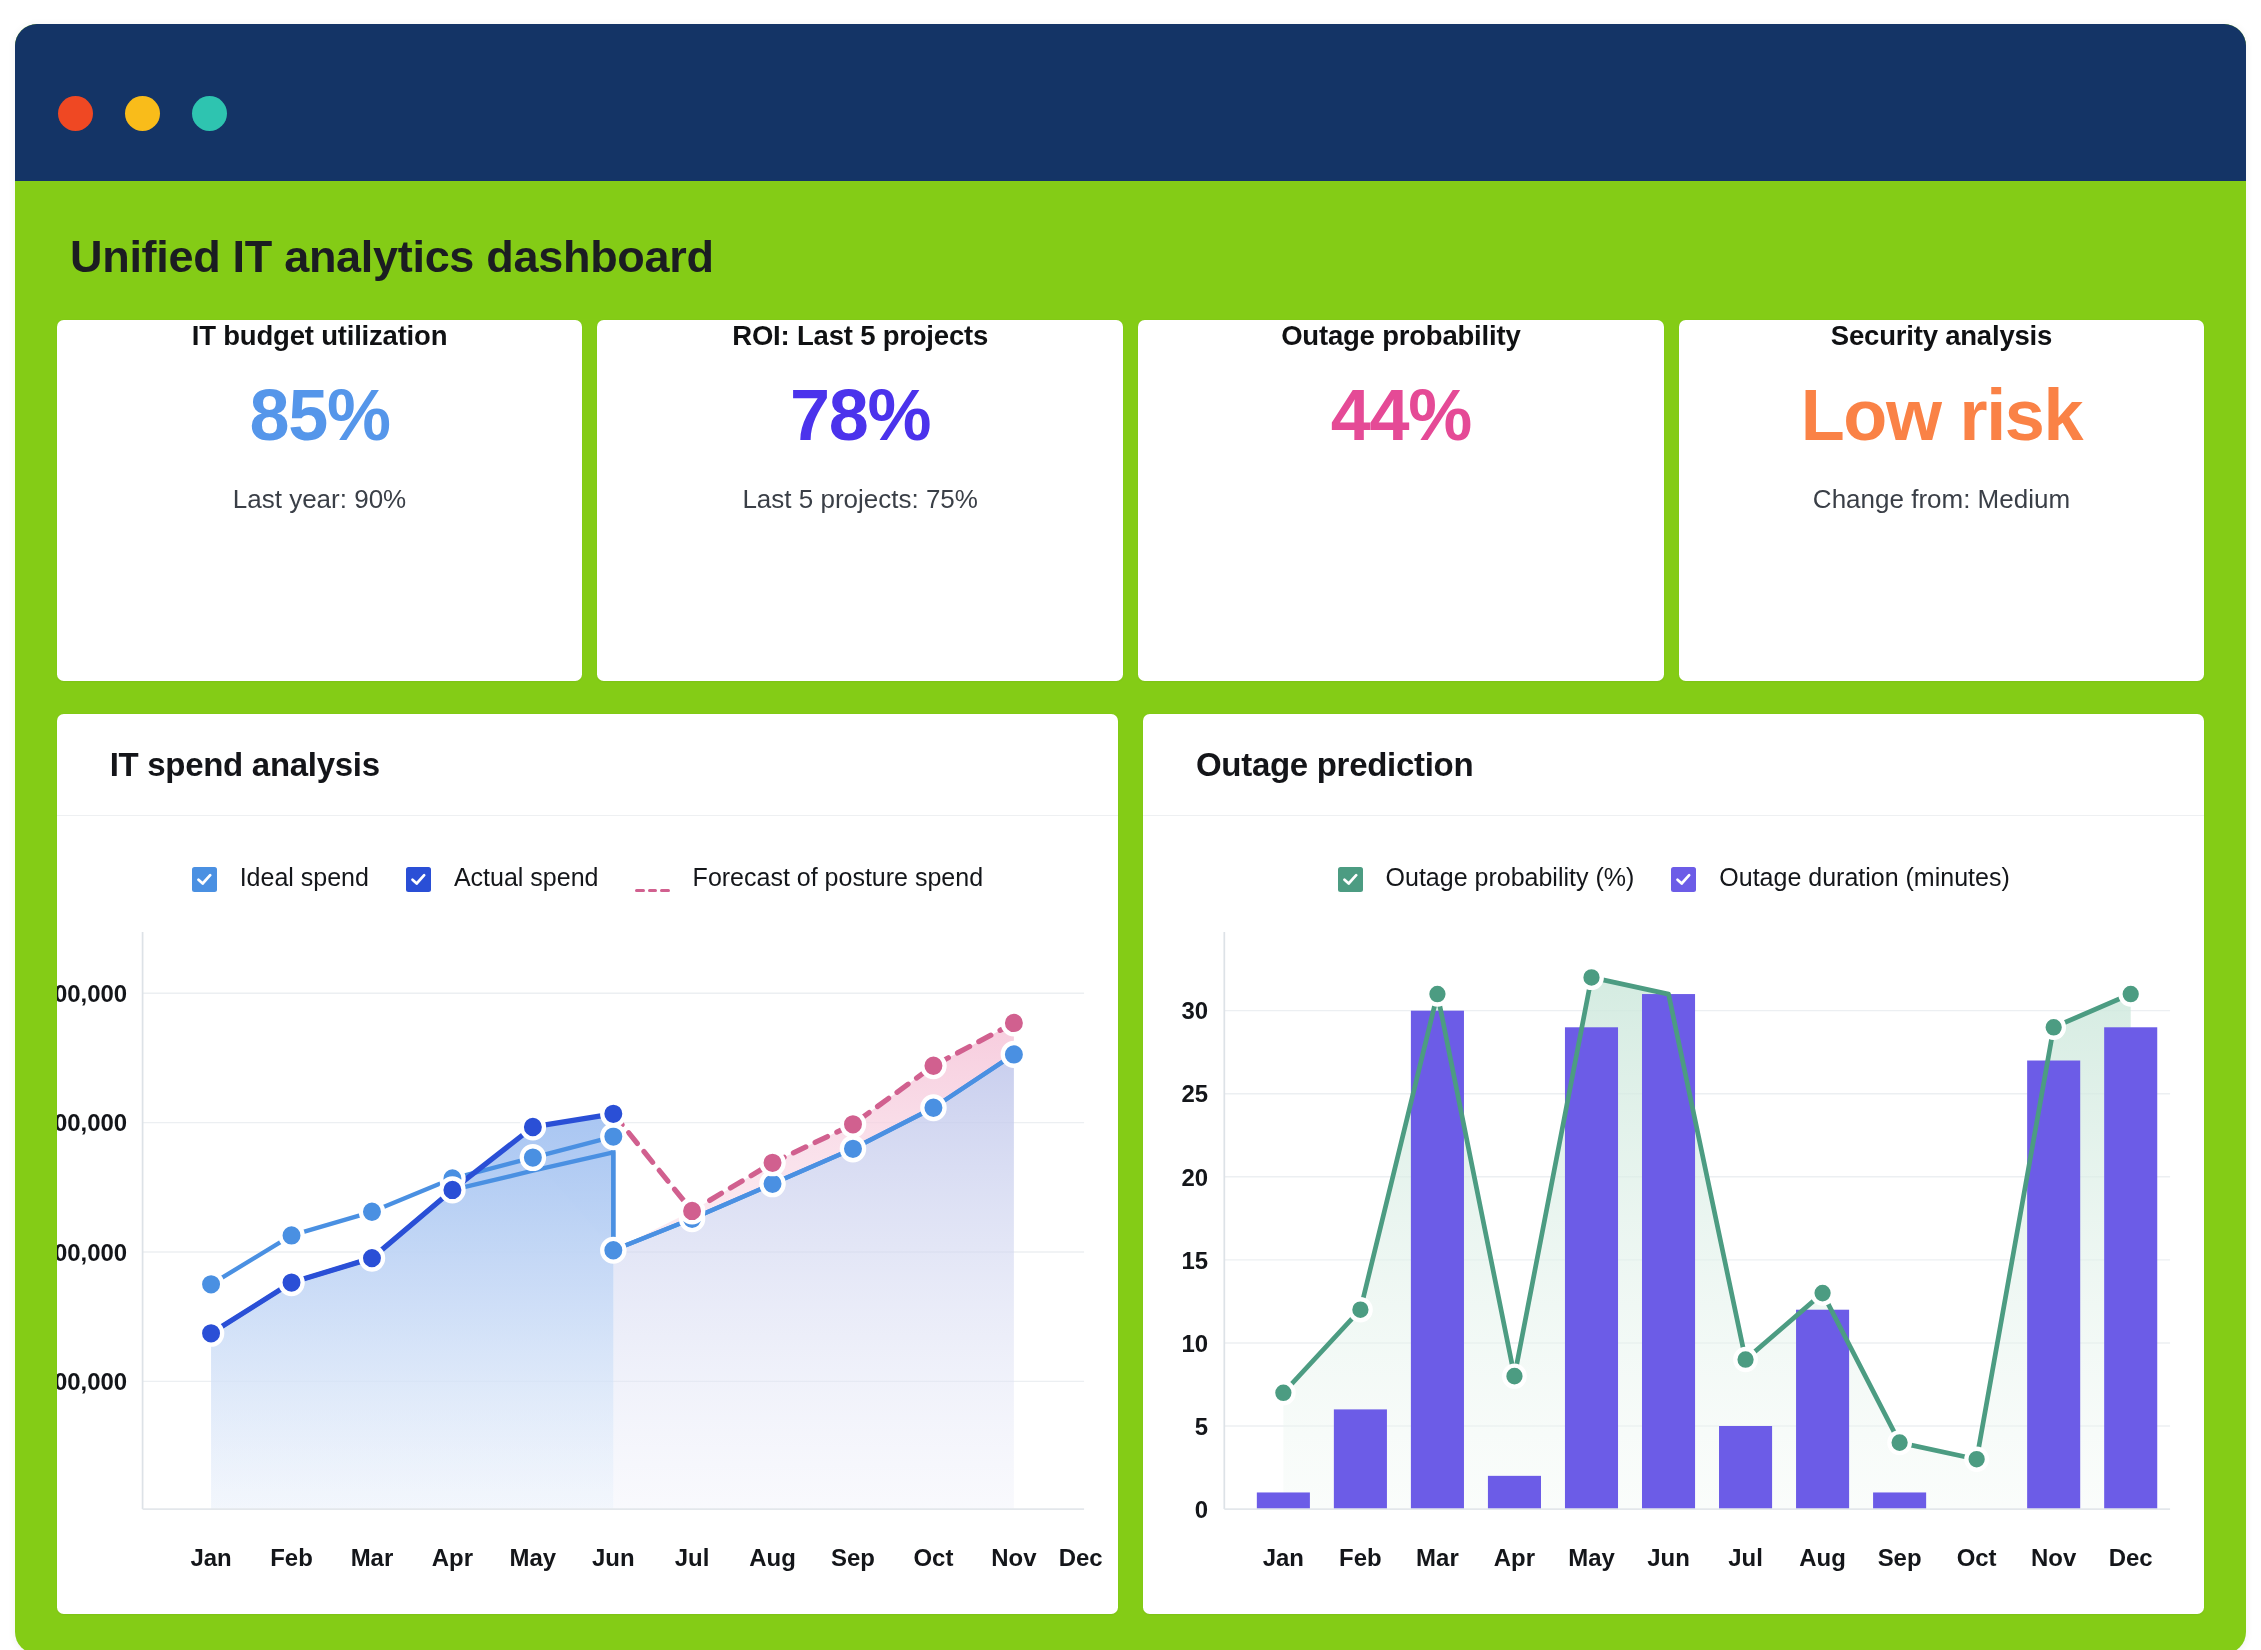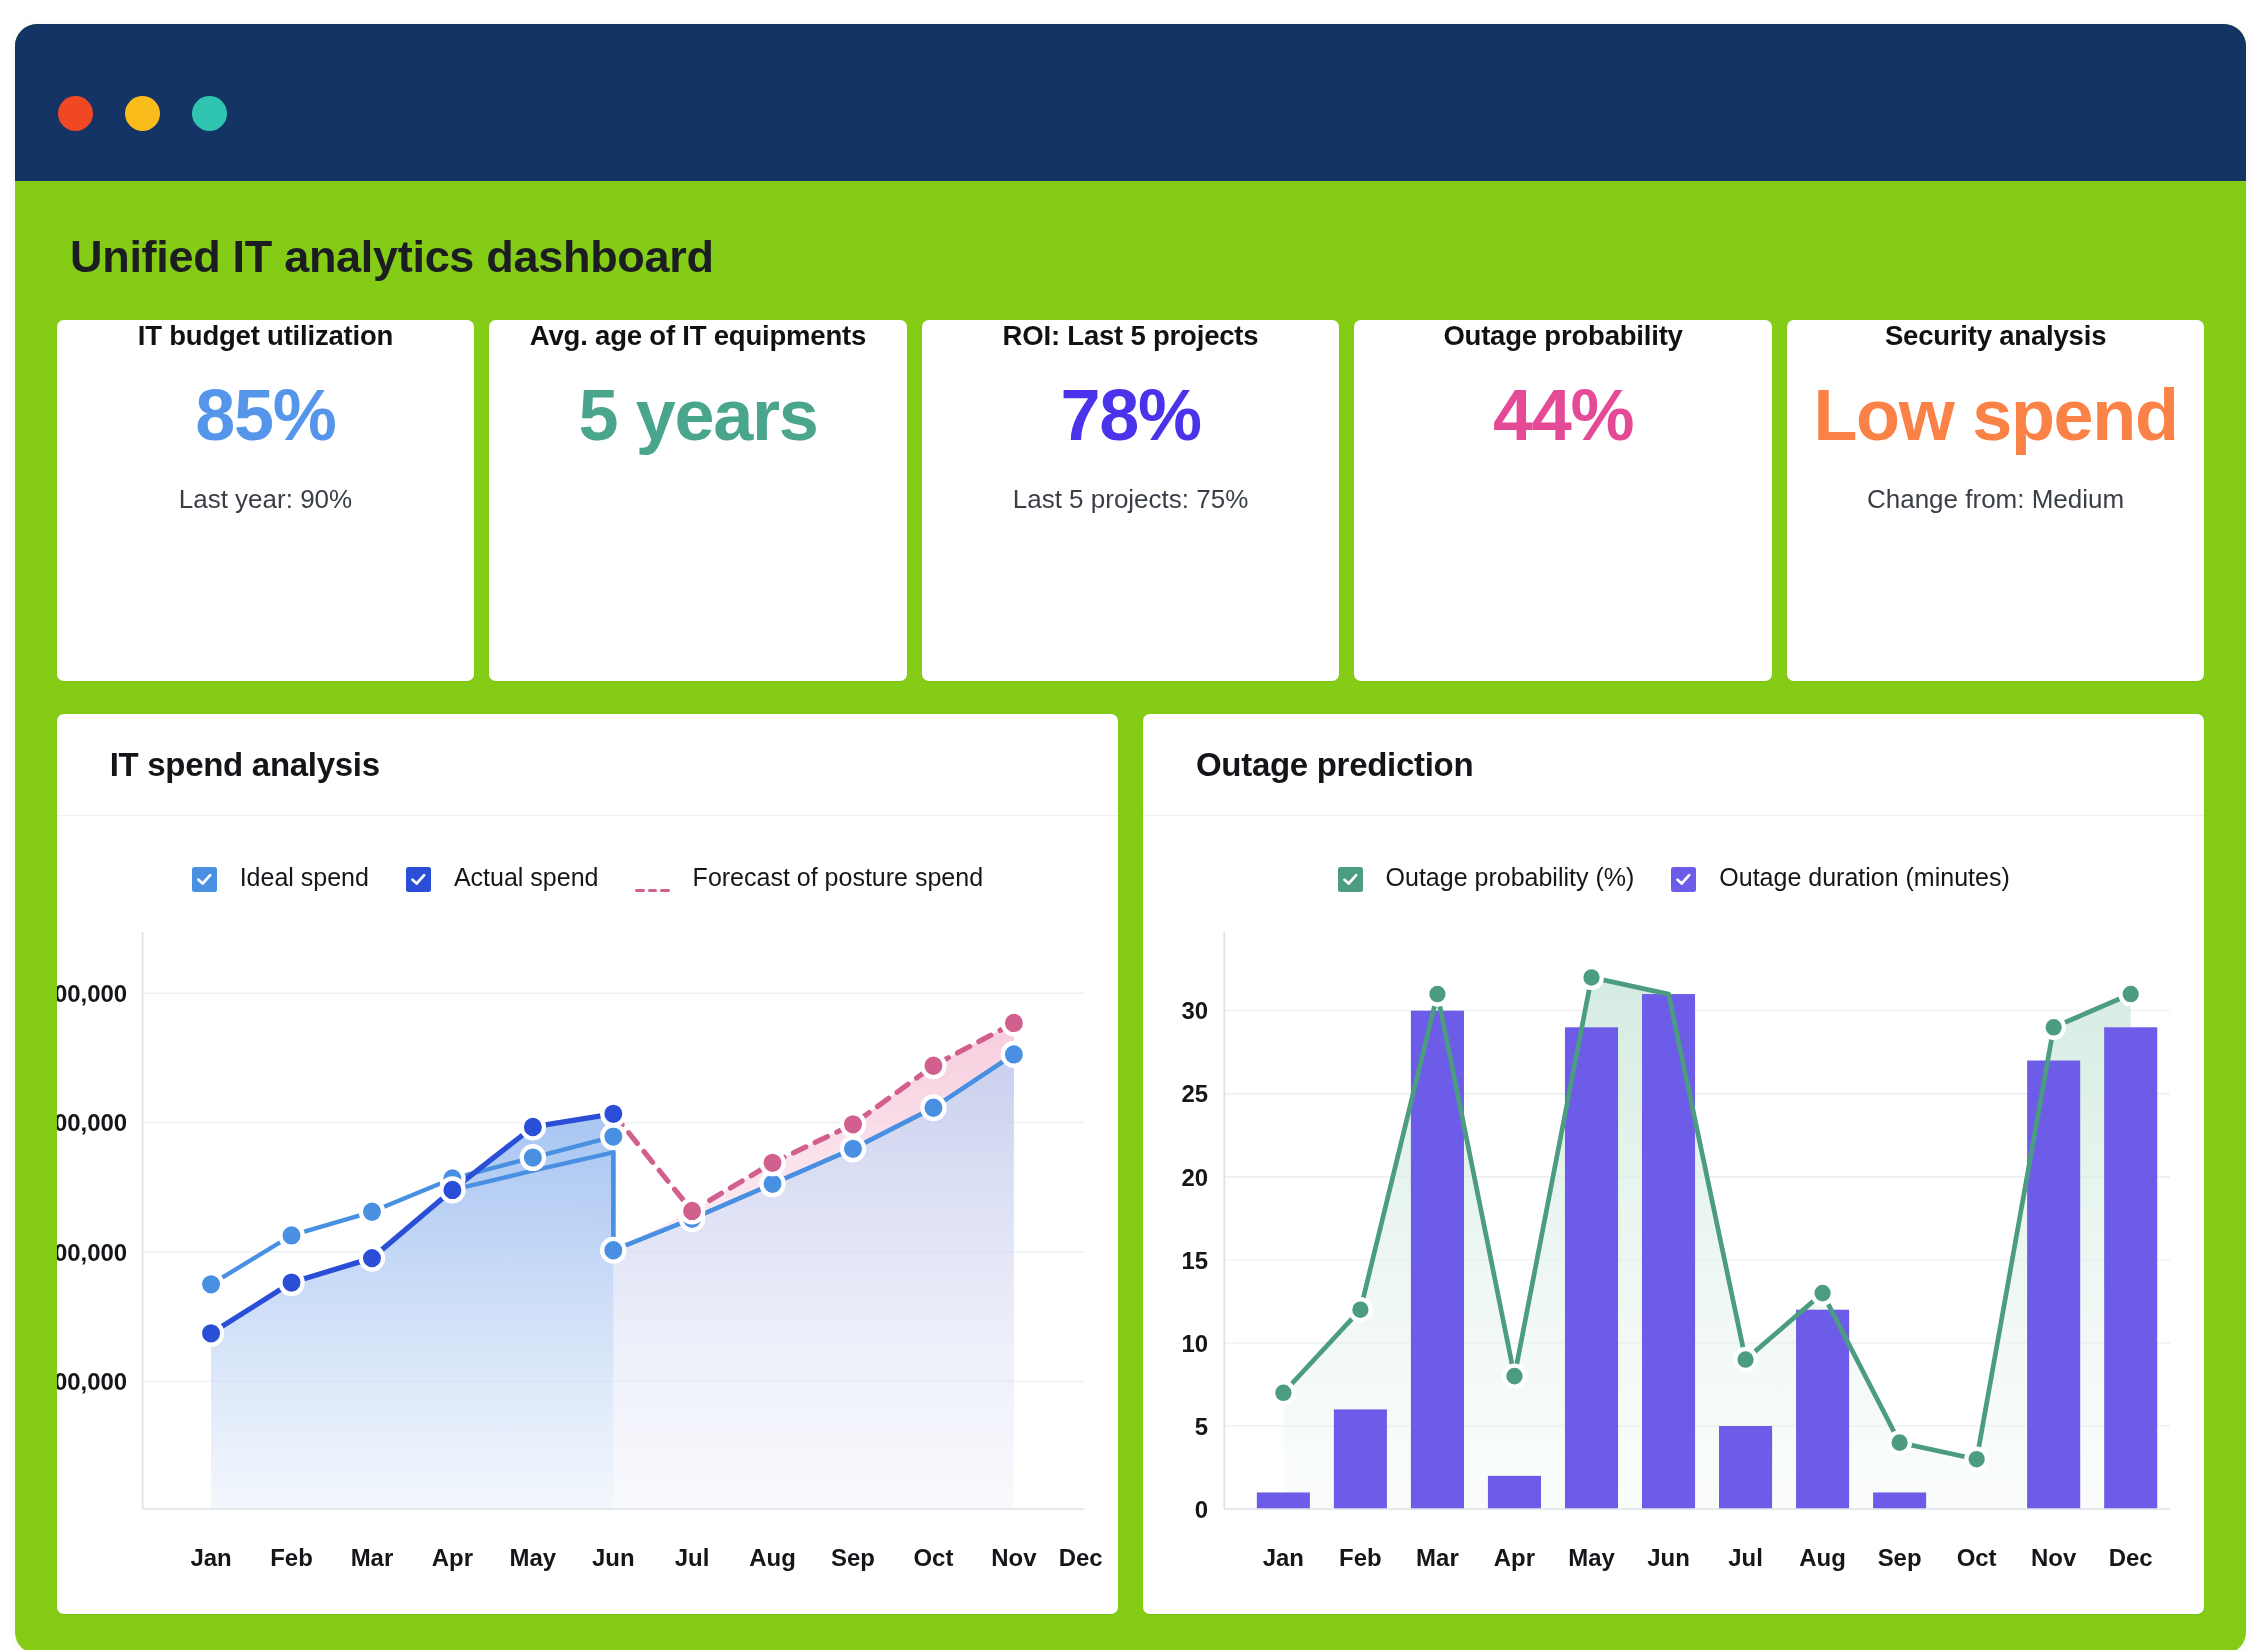--- a/index.html
+++ b/index.html
@@ -150,41 +150,36 @@
     <div class="page-title">Unified IT analytics dashboard</div>
 
     <div class="kpi-row">
 
       <div class="kpi-card">
         <div class="kpi-label">IT budget utilization</div>
         <div class="kpi-value" style="color:#5596EA">85%</div>
         <div class="kpi-sub">Last year: 90%</div>
       </div>
 
-      <div class="kpi-card">
-        <div class="kpi-label">Avg. age of IT equipments</div>
-        <div class="kpi-value" style="color:#4AA58D">5 years</div>
-        <div class="kpi-sub"></div>
-      </div>
 
       <div class="kpi-card">
         <div class="kpi-label">ROI: Last 5 projects</div>
         <div class="kpi-value" style="color:#4B33EC">78%</div>
         <div class="kpi-sub">Last 5 projects: 75%</div>
       </div>
 
       <div class="kpi-card">
         <div class="kpi-label">Outage probability</div>
         <div class="kpi-value" style="color:#E54A96">44%</div>
         <div class="kpi-sub"></div>
       </div>
 
       <div class="kpi-card">
         <div class="kpi-label">Security analysis</div>
-        <div class="kpi-value" style="color:#FA8246">Low spend</div>
+        <div class="kpi-value" style="color:#FA8246">Low risk</div>
         <div class="kpi-sub">Change from: Medium</div>
       </div>
 
     </div>
 
     <div class="chart-row">
 
       <div class="chart-card">
         <div class="chart-head">
           <div class="chart-title">IT spend analysis</div>

